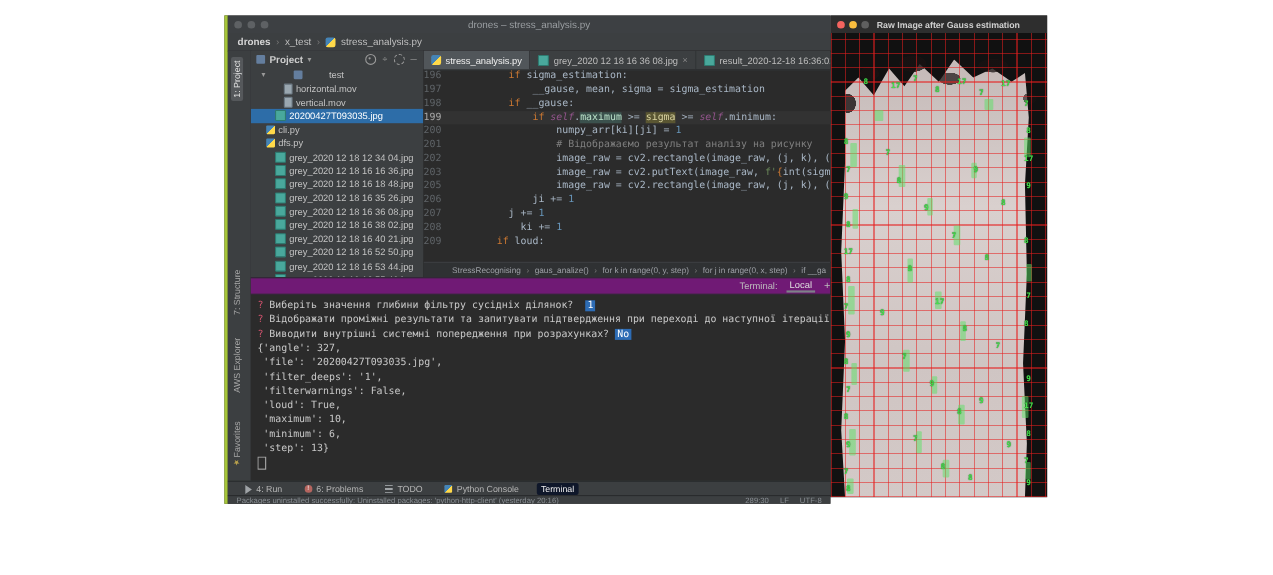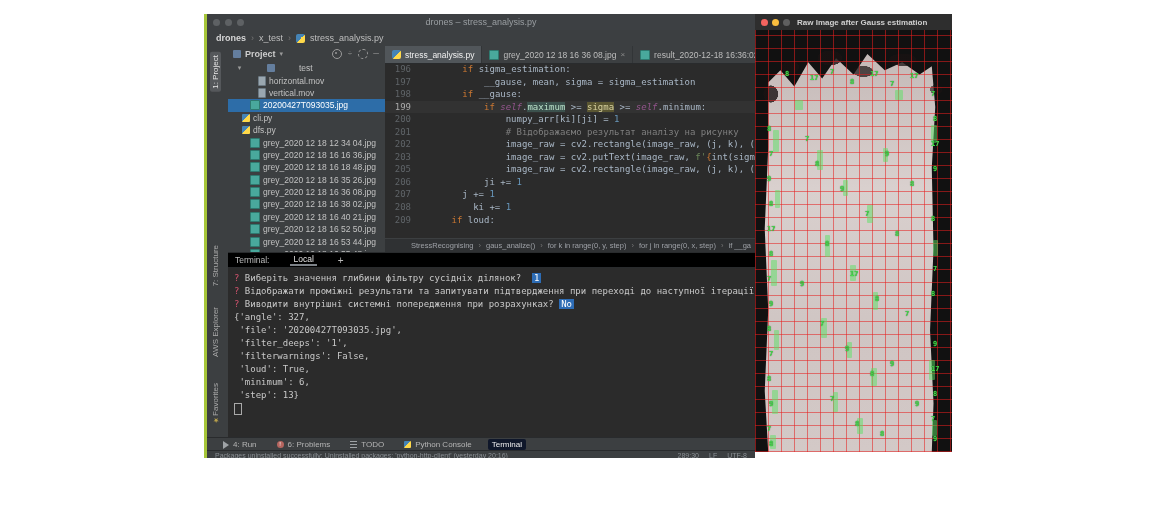--- a/index.html
+++ b/index.html
@@ -50,31 +50,31 @@
   .editor{position:absolute;left:178px;top:32px;width:370px;height:206px;overflow:hidden;background:#2b2b2b;}
   .tabs{height:17px;background:#3c3f41;display:flex;align-items:stretch;border-bottom:1px solid #292b2d;}
   .tab{display:flex;align-items:center;gap:4px;padding:0 7px;font-size:8.5px;color:#bdbdbd;
        border-right:1px solid #323537;white-space:nowrap;}
   .tab.on{background:#51565a;color:#f0f0f0;}
   .tab .x{color:#8a8a8a;font-size:8px;}
   .code{position:absolute;left:0;top:17px;right:0;bottom:13px;font-family:"DejaVu Sans Mono",monospace;
         font-size:9px;line-height:12.55px;}
   .cl{position:relative;height:12.55px;white-space:pre;overflow:hidden;}
   .cl.act{background:#323232;}
-  .gut{display:inline-block;width:26px;padding-right:8px;text-align:right;color:#5f6468;}
+  .gut{display:inline-block;width:26px;padding-right:8px;text-align:left;color:#5f6468;}
   .cl.act .gut{color:#a9a9a9;}
   .d{color:#a9b7c6;} .kw{color:#cc7832;} .self{color:#94558d;font-style:italic;}
   .cmt{color:#7f7f7f;} .num{color:#6897bb;} .str{color:#6a8759;}
   .hlg{background:#3b514d;color:#b9e0c8;} .hly{background:#5a5632;color:#d8d2a0;}
   .edcrumbs{position:absolute;left:0;right:0;bottom:0;height:13px;background:#2f3133;border-top:1px solid #3c3f41;
             display:flex;align-items:center;gap:5px;padding-left:26px;font-size:7.5px;color:#9da0a6;white-space:nowrap;overflow:hidden;}
 
   .terminal{position:absolute;left:21px;top:238px;width:527px;height:185px;background:#2b2b2b;}
-  .thead{height:14px;background:#000000;border-top:1px solid #292b2d;border-bottom:1px solid #292b2d;
-         display:flex;align-items:center;gap:21px;padding-left:7px;font-size:8.5px;color:#bdbdbd;}
+  .thead{height:14px;background:#701a75;border-top:1px solid #292b2d;border-bottom:1px solid #292b2d;
+         display:flex;align-items:center;gap:8px;padding-left:7px;font-size:8.5px;color:#bdbdbd;justify-content:flex-end;}
   .ttab{border-bottom:2px solid #7d8288;padding:0 3px;color:#e0e0e0;}
   .tplus{color:#bdbdbd;font-size:10px;}
   .tbody{padding:4px 0 0 6px;font-family:"DejaVu Sans Mono",monospace;font-size:9px;line-height:13px;}
   .tl{white-space:pre;height:13px;overflow:hidden;}
   .tq{color:#d3536e;} .tt{color:#c9c9c9;}
   .tchip{background:#2d6cb5;color:#fff;padding:0 2px;}
   .tcur{display:inline-block;width:6px;height:10px;border:1px solid #a9a9a9;vertical-align:middle;}
 
   .btoolbar{position:absolute;left:0;right:0;top:423px;height:13px;background:#3c3f41;border-top:1px solid #292b2d;
             display:flex;align-items:center;gap:12px;padding-left:12px;font-size:8px;color:#b5b5b5;}
@@ -280,20 +280,21 @@
       </div>
       <div class="tbody">
           <div class="tl"><span class="tq">? </span><span class="tt">Виберіть значення глибини фільтру сусідніх ділянок?  </span><span class="tchip">1</span></div>
           <div class="tl"><span class="tq">? </span><span class="tt">Відображати проміжні результати та запитувати підтвердження при переході до наступної ітерації? </span></div>
           <div class="tl"><span class="tq">? </span><span class="tt">Виводити внутрішні системні попередження при розрахунках? </span><span class="tchip">No</span></div>
           <div class="tl"><span class="tt">{'angle': 327,</span></div>
           <div class="tl"><span class="tt"> 'file': '20200427T093035.jpg',</span></div>
           <div class="tl"><span class="tt"> 'filter_deeps': '1',</span></div>
           <div class="tl"><span class="tt"> 'filterwarnings': False,</span></div>
           <div class="tl"><span class="tt"> 'loud': True,</span></div>
+          <div class="tl"><span class="tt"> 'maximum': 10,</span></div>
           <div class="tl"><span class="tt"> 'minimum': 6,</span></div>
           <div class="tl"><span class="tt"> 'step': 13}</span></div>
           <div class="tl"><span class="tcur"></span></div>
         </div>
     </div>
 
     <div class="btoolbar">
         <div class="bitem">
           <span class="bico run"></span>
           <span>4: Run</span>

